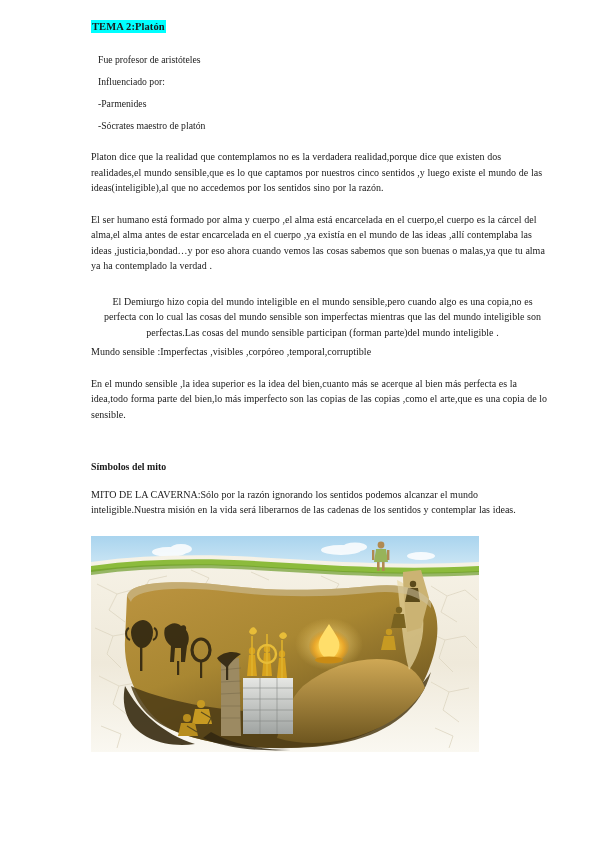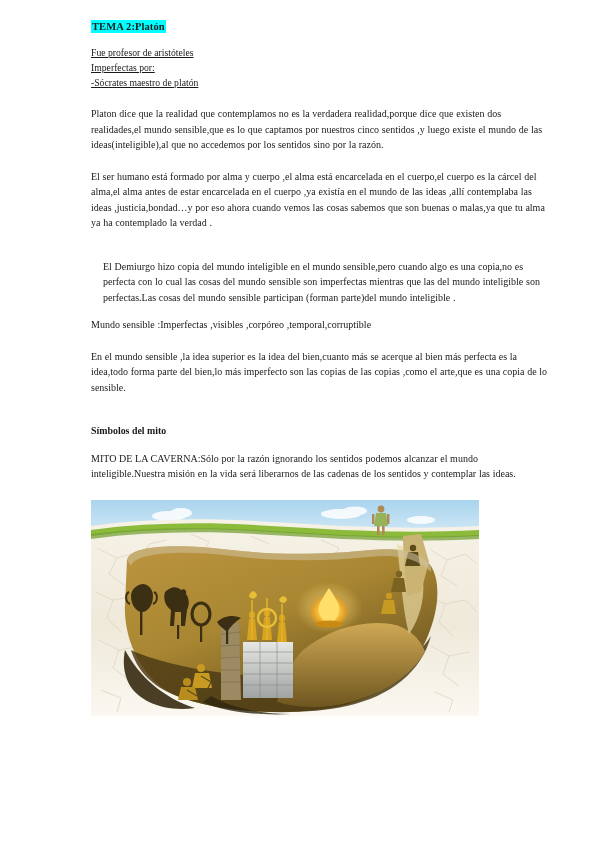--- a/index.html
+++ b/index.html
@@ -34,36 +34,36 @@
     line-height: 1.25;
   }
   p.para {
     font-size: 10px;
     line-height: 1.55;
     margin: 0 0 11px 0;
     text-align: left;
     word-spacing: 0.2px;
   }
   p.tight {
-    margin: 12px;
+    margin: 4px;
+    text-align: center;
   }
   .list-block {
     font-size: 9.7px;
     line-height: 1.55;
     margin: 0 0 11px 0;
   }
   .list-block div {
-    margin: 0;
-    text-decoration: underline;
+    margin: 7px;
   }
   .subhead {
     font-weight: bold;
     font-size: 9.9px;
     line-height: 1.55;
-    margin: 3px 0 12px 0;
+    margin: 12px 0 12px 0;
   }
   .spacer-sm { height: 5px; }
   .spacer-md { height: 14px; }
 
   
   .figure-wrap {
     margin-top: 18px;
     width: 388px;
     height: 216px;
     position: relative;
@@ -79,21 +79,22 @@
 </style>
 </head>
 <body>
 
 <div class="page">
 
   <div class="doc-title">TEMA 2:Platón</div>
 
   <div class="list-block">
     <div>Fue profesor de aristóteles</div>
-    <div>Imperfectas por:</div>
+    <div>Influenciado por:</div>
+    <div>-Parmenides</div>
     <div>-Sócrates maestro de platón</div>
   </div>
 
   <div class="spacer-sm"></div>
 
   <p class="para">Platon dice que la realidad que contemplamos no es la verdadera realidad,porque dice que existen dos realidades,el mundo sensible,que es lo que captamos por nuestros cinco sentidos ,y luego existe el mundo de las ideas(inteligible),al que no accedemos por los sentidos sino por la razón.</p>
 
   <div class="spacer-sm"></div>
 
   <p class="para">El ser humano está formado por alma y cuerpo ,el alma está encarcelada en el cuerpo,el cuerpo es la cárcel del alma,el alma antes de estar encarcelada en el cuerpo ,ya existía en el mundo de las ideas ,allí contemplaba las ideas ,justicia,bondad…y por eso ahora cuando vemos las cosas sabemos que son buenas o malas,ya que tu alma ya ha contemplado la verdad .</p>

